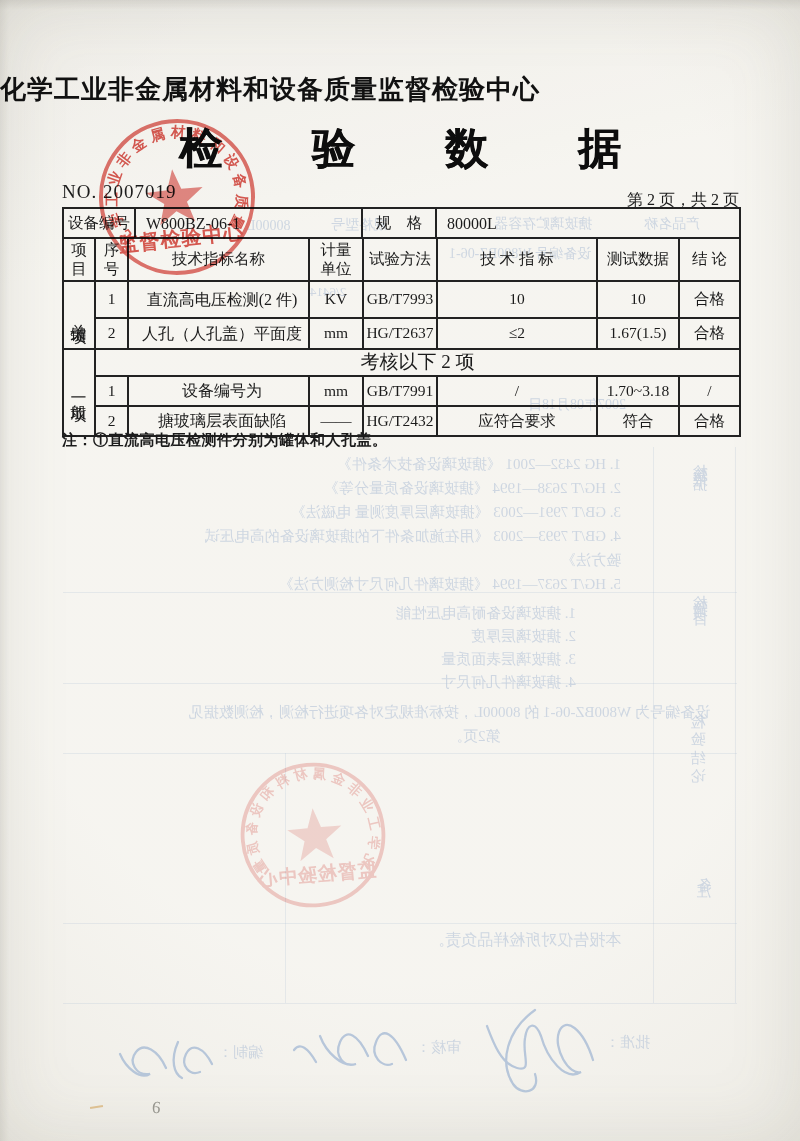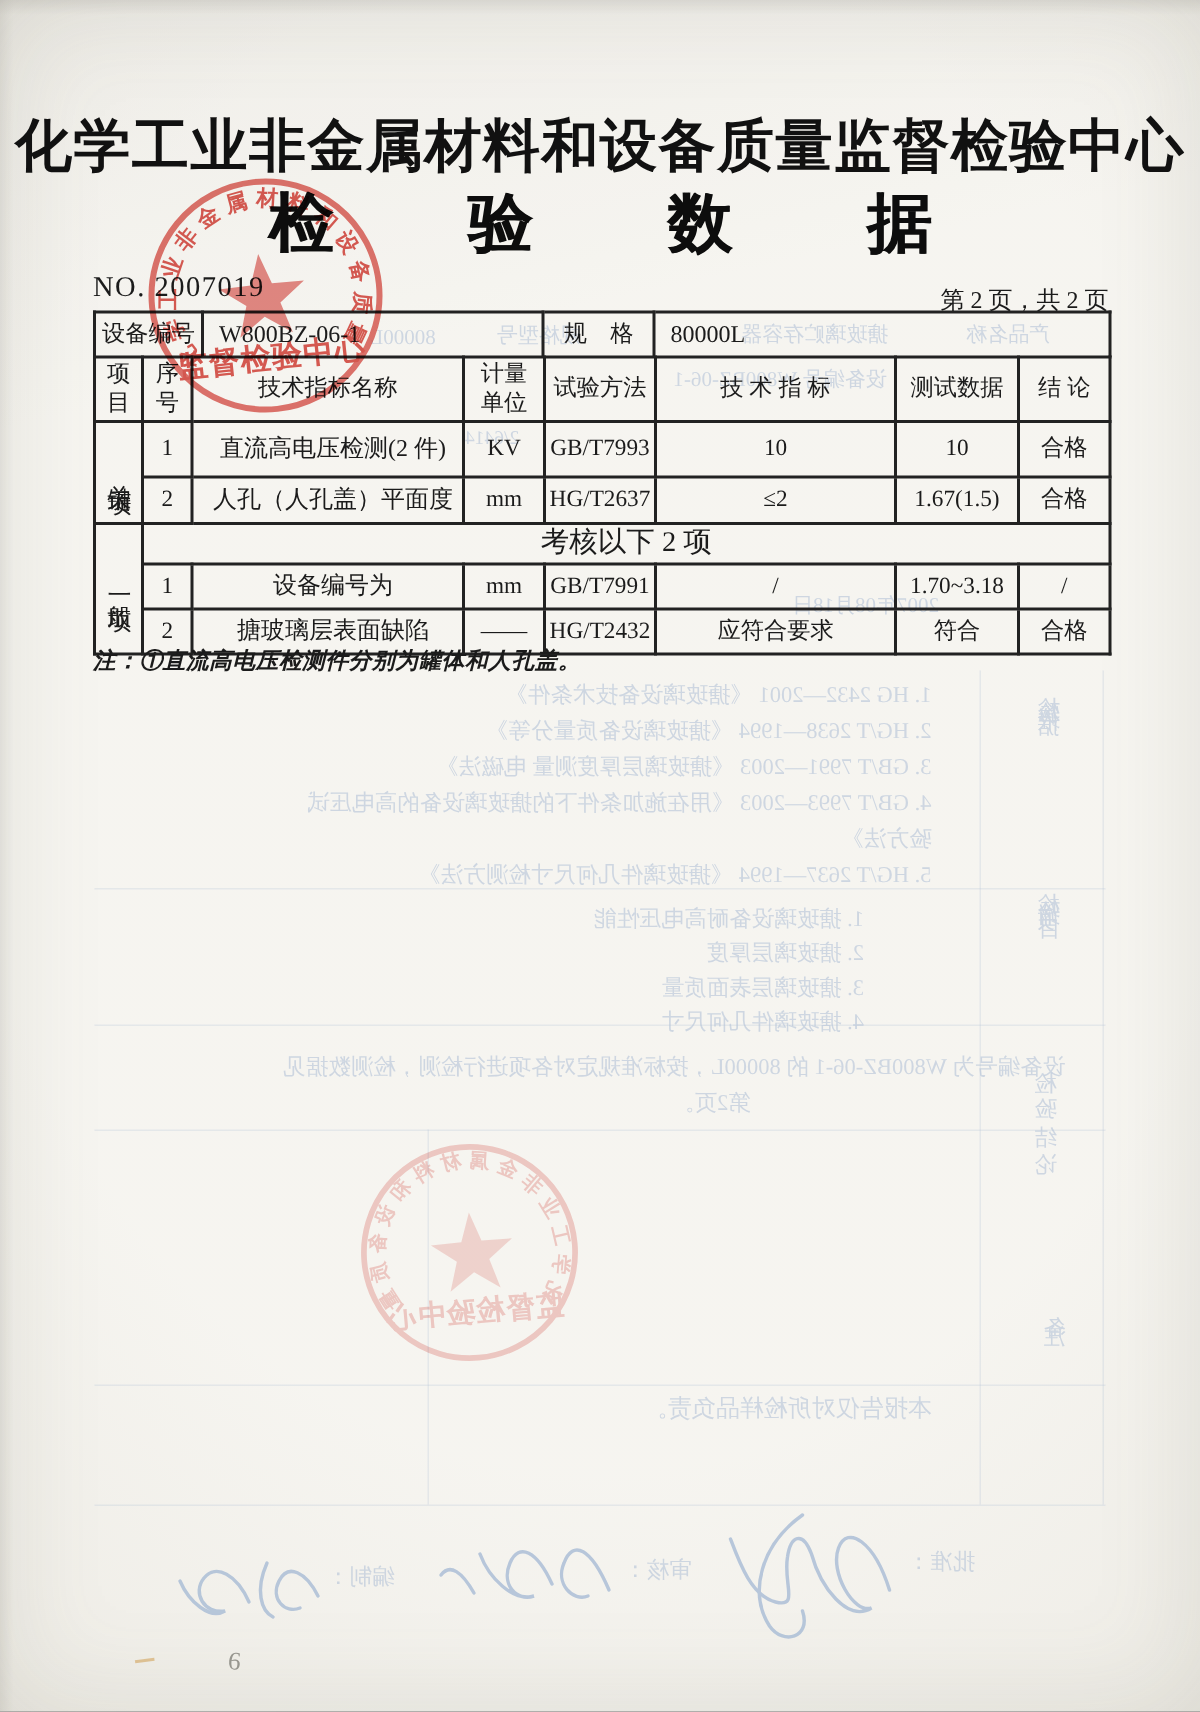--- a/index.html
+++ b/index.html
@@ -9,41 +9,41 @@
       radial-gradient(130% 110% at 50% 42%, rgba(255,255,255,.35) 40%, rgba(160,152,135,.16) 100%),
       linear-gradient(180deg, rgba(150,146,138,.30) 0px, rgba(150,146,138,0) 10px),
       linear-gradient(90deg, rgba(150,146,138,.22) 0px, rgba(150,146,138,0) 9px),
       linear-gradient(168deg, rgba(190,186,178,.18) 0%, rgba(190,186,178,0) 22%),
       #f1efe8;
     box-shadow:inset 0 0 70px rgba(110,105,90,.15);
     font-family:"Liberation Serif","DejaVu Serif",serif;
     color:#1b1b1b;
   }
   
-  .org-title{position:absolute;top:72px;left:0;right:0;text-align:center;
+  .org-title{position:absolute;top:72px;left:0;right:0;text-align:left;
     font-family:"Liberation Sans","DejaVu Sans",sans-serif;
-    font-size:38px;font-weight:700;letter-spacing:1px;color:#111;}
+    font-size:26px;font-weight:700;letter-spacing:1px;color:#111;}
   .doc-title{position:absolute;top:120px;left:0;right:0;display:flex;justify-content:center;gap:90px;
     font-family:"Liberation Sans","DejaVu Sans",sans-serif;
     font-size:43px;font-weight:900;color:#0d0d0d;text-shadow:.6px 0 #0d0d0d;}
   .report-no{position:absolute;left:62px;top:181px;font-size:19px;letter-spacing:1px;}
   .page-indicator{position:absolute;right:61px;top:190px;font-size:16px;}
   
   table{border-collapse:collapse;table-layout:fixed;padding-left:48px;}
   td{border:2px solid #222;vertical-align:middle;text-align:center;
      font-size:15.5px;line-height:1.2;padding:1px 2px;overflow:hidden;}
   .info-table{position:absolute;left:62px;top:207px;width:677px;}
   .info-table td{height:27px;}
   .main-table{position:absolute;left:62px;top:237px;width:677px;}
   td.two-line{white-space:pre-line;line-height:1.18;font-size:15.5px;}
   td.name-cell{text-align:center;padding-left:9px;font-size:16px;}
   td.left-cell{text-align:left;padding-left:10px;font-size:16px;}
   td.group-cell{font-size:16px;letter-spacing:1px;}
   td.group-cell span{writing-mode:vertical-lr;text-orientation:upright;letter-spacing:3px;}
-  .note-line{position:absolute;left:62px;top:431px;font-size:15px;font-weight:700;letter-spacing:.5px;font-style:italic;}
+  .note-line{position:absolute;left:62px;top:431px;font-size:15px;font-weight:700;letter-spacing:.5px;}
   
   .stamp{position:absolute;mix-blend-mode:multiply;}
   .stamp-front{left:95px;top:115px;opacity:.88;transform:rotate(-6deg);}
   .stamp-bleed{left:235px;top:757px;opacity:.26;transform:scaleX(-1) rotate(5deg);}
   
   .bleed{position:absolute;transform:scaleX(-1);color:#b4c3d8;opacity:.6;
          font-size:15px;line-height:24px;white-space:nowrap;}
   .bleed.block{white-space:normal;text-align:left;}
   .bleed.vlab{writing-mode:vertical-lr;text-orientation:upright;white-space:normal;}
   .bleed-line{position:absolute;background:#b7c5d9;opacity:.28;}

